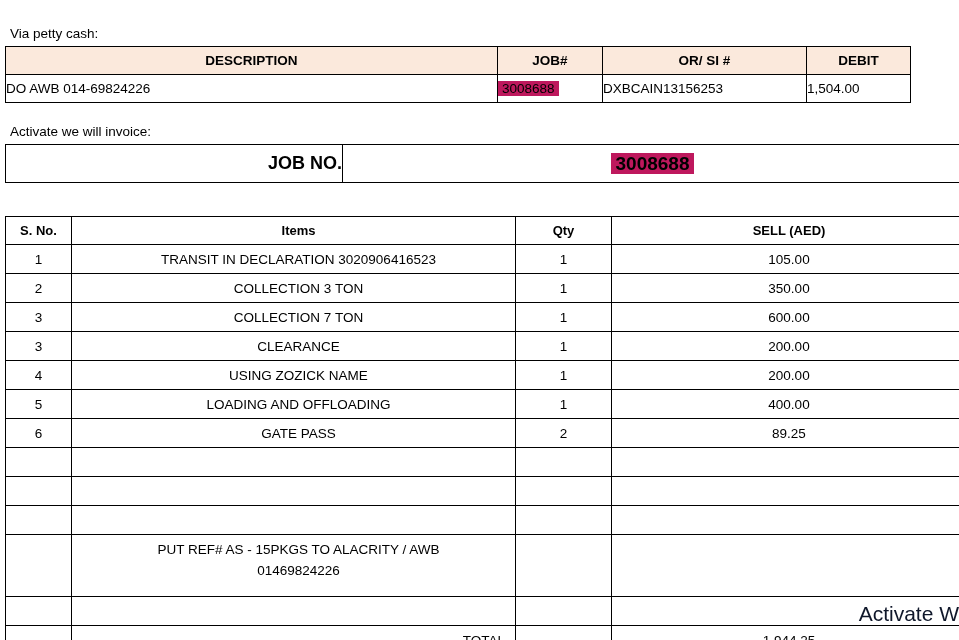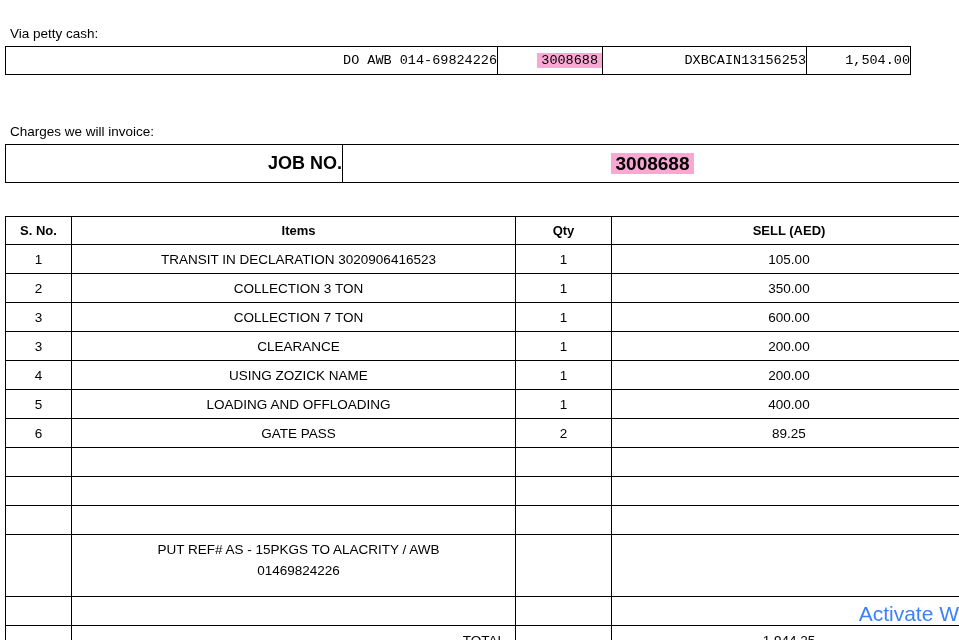--- a/index.html
+++ b/index.html
@@ -54,30 +54,29 @@
     width: 901px;
   }
   #petty-cash-table th {
     background: #fbe9dc;
     font-weight: bold;
     text-align: center;
     height: 27px;
   }
   #petty-cash-table td {
     height: 27px;
-    text-align: right;
-    font-family: Liberation Mono, monospace;
+    text-align: left;
   }
   .col-desc { width: 491px; }
   .col-job  { width: 104px; }
   .col-or   { width: 203px; }
   .col-debit{ width: 103px; }
 
   .hl {
-    background: #f9a8d4;
+    background: #be185d;
     padding: 0 4px;
   }
 
   #charges-label {
     position: absolute;
     left: 10px;
     top: 124px;
   }
 
   
@@ -142,44 +141,50 @@
     text-align: center;
     font-weight: bold;
   }
 
   
   #activate-watermark {
     position: absolute;
     right: 0px;
     top: 602px;
     font-size: 21px;
-    color: #3b82f6;
+    color: #0f172a;
     white-space: nowrap;
     pointer-events: none;
   }
 </style>
 </head>
 <body>
 
 <div class="page">
 
   <div class="label-line" id="petty-cash-label">Via petty cash:</div>
 
   <table class="grid" id="petty-cash-table">
     <tbody>
+        <tr>
+      <th class="col-desc">DESCRIPTION</th>
+      <th class="col-job">JOB#</th>
+      <th class="col-or">OR/ SI #</th>
+      <th class="col-debit">DEBIT</th>
+    </tr>
     <tr>
       <td class="col-desc">DO AWB 014-69824226</td>
       <td class="col-job"><span class="hl">3008688</span></td>
       <td class="col-or">DXBCAIN13156253</td>
       <td class="col-debit">1,504.00</td>
     </tr>
   </tbody>
     </table>
 
-  <div class="label-line" id="charges-label">Charges we will invoice:</div>
+  <div class="label-line" id="charges-label">Activate we will invoice:</div>
 
   <table class="grid" id="job-no-table">
     <tbody>
         <tr>
       <td id="job-no-label-cell">JOB NO.</td>
       <td id="job-no-value-cell"><span class="hl">3008688</span></td>
     </tr>
   </tbody>
     </table>
 

